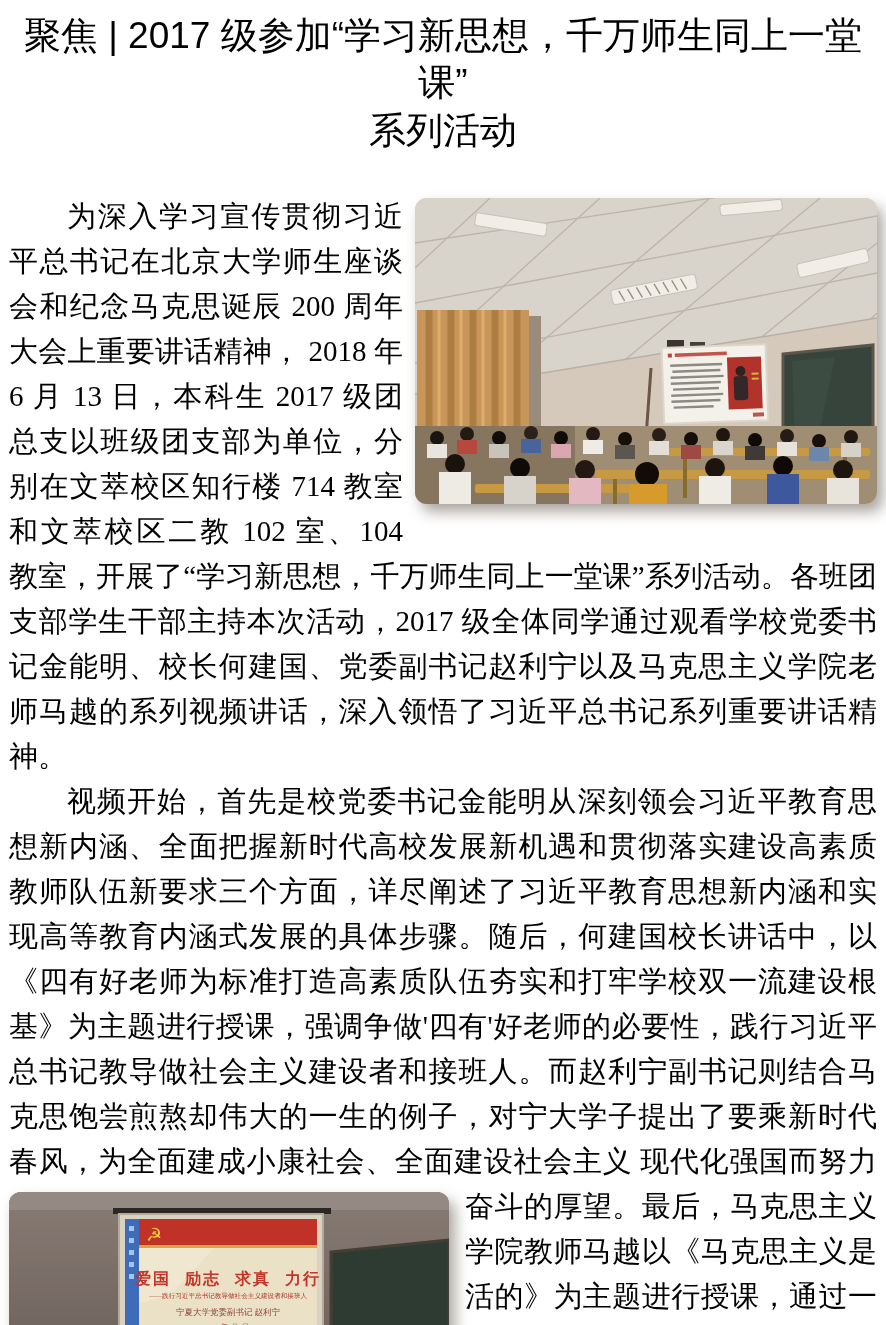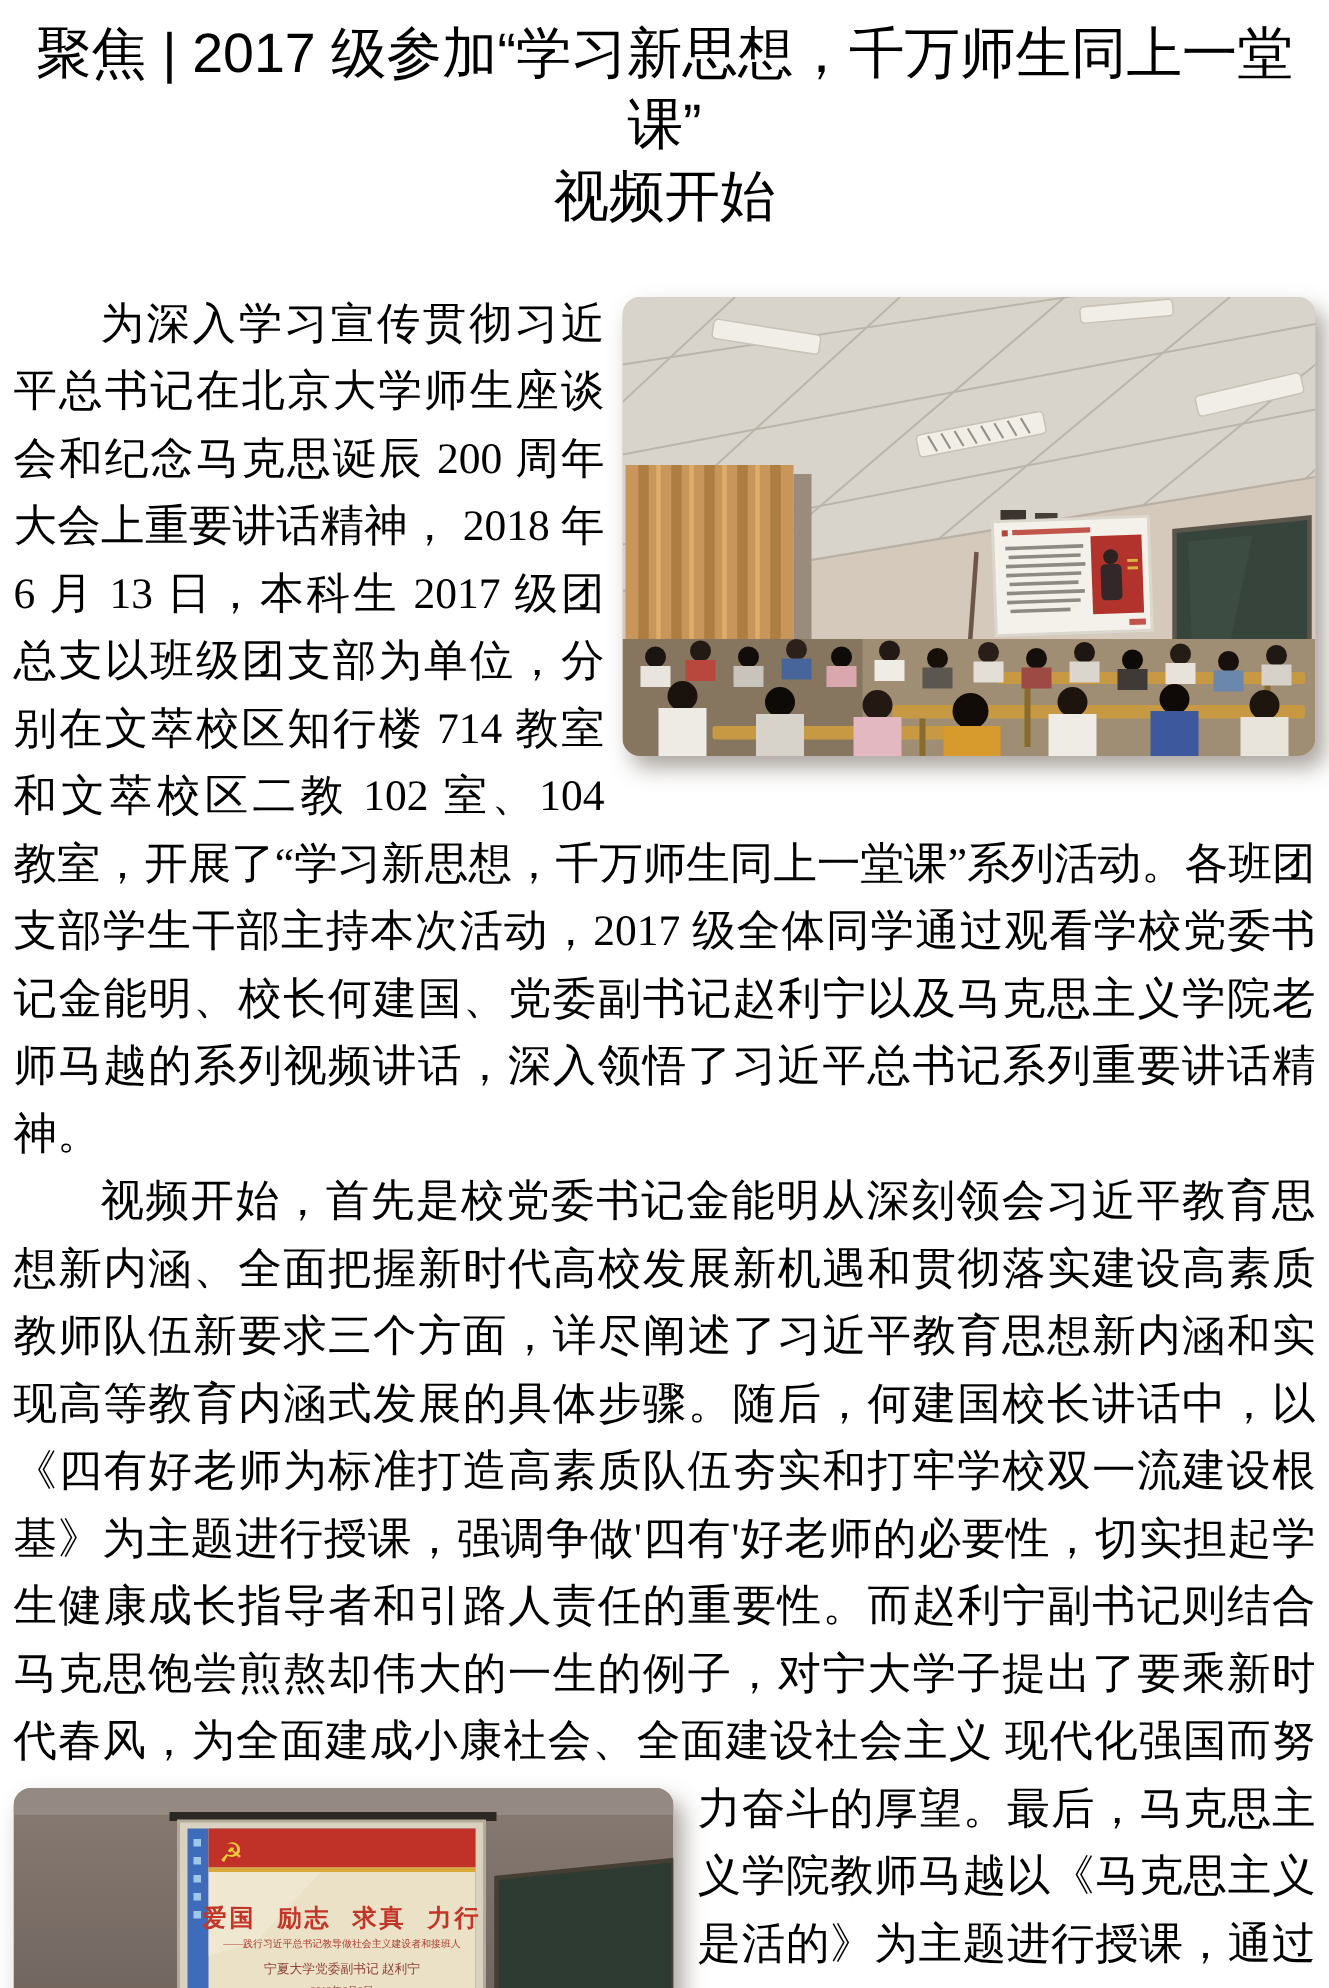--- a/index.html
+++ b/index.html
@@ -17,21 +17,21 @@
   .photo-2 { float:left; display:block; width:440px; height:330px; margin:8px 16px 4px 0; }
   .clearfix::after { content:""; display:block; clear:both; }
 </style>
 </head>
 <body>
 
 <div class="page">
 
   <h1 class="title">
     <span>聚焦 | 2017 级参加“学习新思想，千万师生同上一堂课”</span><br>
-    <span>视频开始</span>
+    <span>系列活动</span>
   </h1>
 
   <div class="content clearfix">
 
     <span class="photo photo-1">
       <svg viewBox="0 0 462 306" preserveAspectRatio="none">
         <rect width="462" height="306" fill="#d8d3cb"></rect>
         <g stroke="#b6afa5" stroke-width="1.3" opacity="0.85">
           <path fill="none" d="M0,45 L330,-5 M0,105 L462,18 M0,165 L462,75 M30,205 L462,130 M140,215 L462,175"></path>
           <path fill="none" d="M75,0 L0,70 M185,0 L10,160 M295,0 L55,205 M405,0 L140,220 M462,45 L250,218 M462,115 L360,210"></path>
@@ -137,21 +137,21 @@
           <circle cx="368" cy="268" r="10" fill="#0f0a07"></circle>
             <rect x="352" y="276" width="32" height="30" fill="#3d589c"></rect>
           <circle cx="428" cy="272" r="10" fill="#1e150f"></circle>
             <rect x="412" y="280" width="32" height="26" fill="#e8e4dc"></rect>
         </g>
       </svg>
     </span>
 
     <p>为深入学习宣传贯彻习近平总书记在北京大学师生座谈会和纪念马克思诞辰 200 周年大会上重要讲话精神， 2018 年 6 月 13 日，本科生 2017 级团总支以班级团支部为单位，分别在文萃校区知行楼 714 教室和文萃校区二教 102 室、104 教室，开展了“学习新思想，千万师生同上一堂课”系列活动。各班团支部学生干部主持本次活动，2017 级全体同学通过观看学校党委书记金能明、校长何建国、党委副书记赵利宁以及马克思主义学院老师马越的系列视频讲话，深入领悟了习近平总书记系列重要讲话精神。</p>
 
-    <p><span>视频开始，首先是校党委书记金能明从深刻领会习近平教育思想新内涵、全面把握新时代高校发展新机遇和贯彻落实建设高素质教师队伍新要求三个方面，详尽阐述了习近平教育思想新内涵和实现高等教育内涵式发展的具体步骤。随后，何建国校长讲话中，以《四有好老师为标准打造高素质队伍夯实和打牢学校双一流建设根基》为主题进行授课，强调争做'四有'好老师的必要性，切实担起学生健康成长指导者和引路人责任的重要性。而赵利宁副书记则结合马克思饱尝煎熬却伟大的一生的例子，对宁大学子提出了要乘新时代春风，为全面建成小康社会、全面建设社会主义</span>
+    <p><span>视频开始，首先是校党委书记金能明从深刻领会习近平教育思想新内涵、全面把握新时代高校发展新机遇和贯彻落实建设高素质教师队伍新要求三个方面，详尽阐述了习近平教育思想新内涵和实现高等教育内涵式发展的具体步骤。随后，何建国校长讲话中，以《四有好老师为标准打造高素质队伍夯实和打牢学校双一流建设根基》为主题进行授课，强调争做'四有'好老师的必要性，践行习近平总书记教导做社会主义建设者和接班人。而赵利宁副书记则结合马克思饱尝煎熬却伟大的一生的例子，对宁大学子提出了要乘新时代春风，为全面建成小康社会、全面建设社会主义</span>
       
       <span class="photo photo-2">
         <svg viewBox="0 0 440 330" preserveAspectRatio="none">
           <defs>
             <linearGradient id="p2wall" x1="0" y1="0" x2="0" y2="1">
               <stop offset="0" stop-color="#877b74"></stop>
               <stop offset="0.55" stop-color="#6b5f59"></stop>
               <stop offset="1" stop-color="#352e2a"></stop>
             </linearGradient>
             <linearGradient id="p2fade" x1="0" y1="0" x2="0" y2="1">

